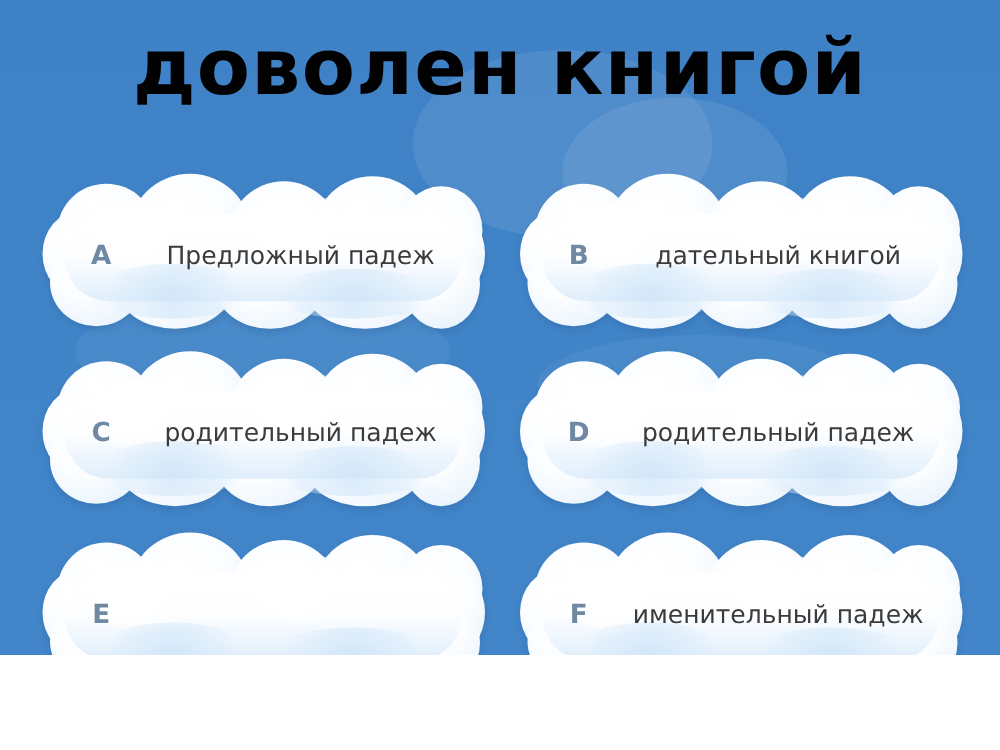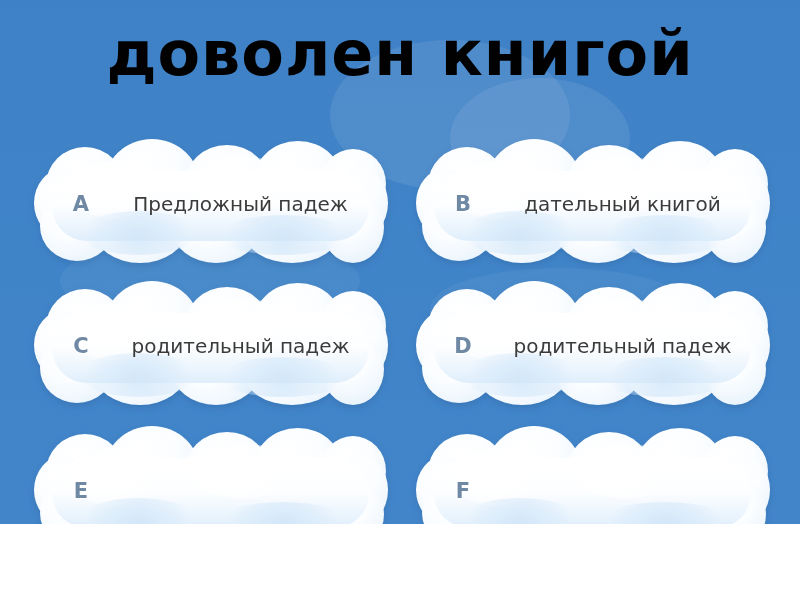--- a/index.html
+++ b/index.html
@@ -307,17 +307,18 @@
           <i class="b-b4"></i>
           <i class="b-b5"></i>
         <i class="slab"></i>
         <i class="hl hl-1"></i>
           <i class="hl hl-2"></i>
         <i class="sh sh-1"></i>
           <i class="sh sh-2"></i>
       </div>
       <div class="card-content">
         <div class="option-letter">F</div>
+        <div class="option-text">именительный падеж</div>
       </div>
     </div>
 
   </div>
 </div>
 
 </body></html>

